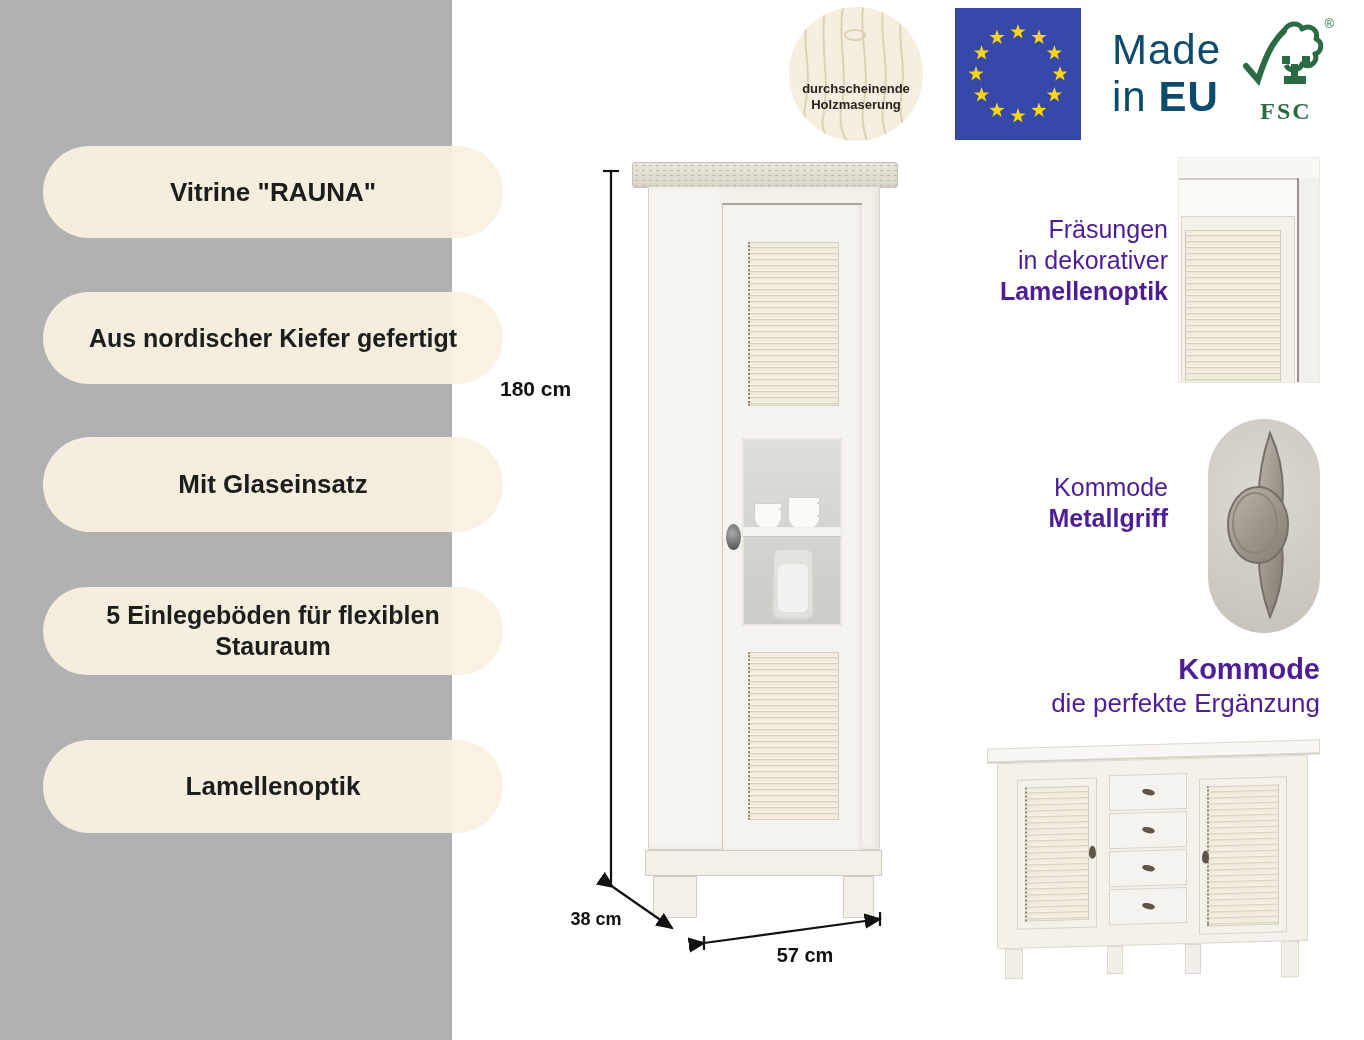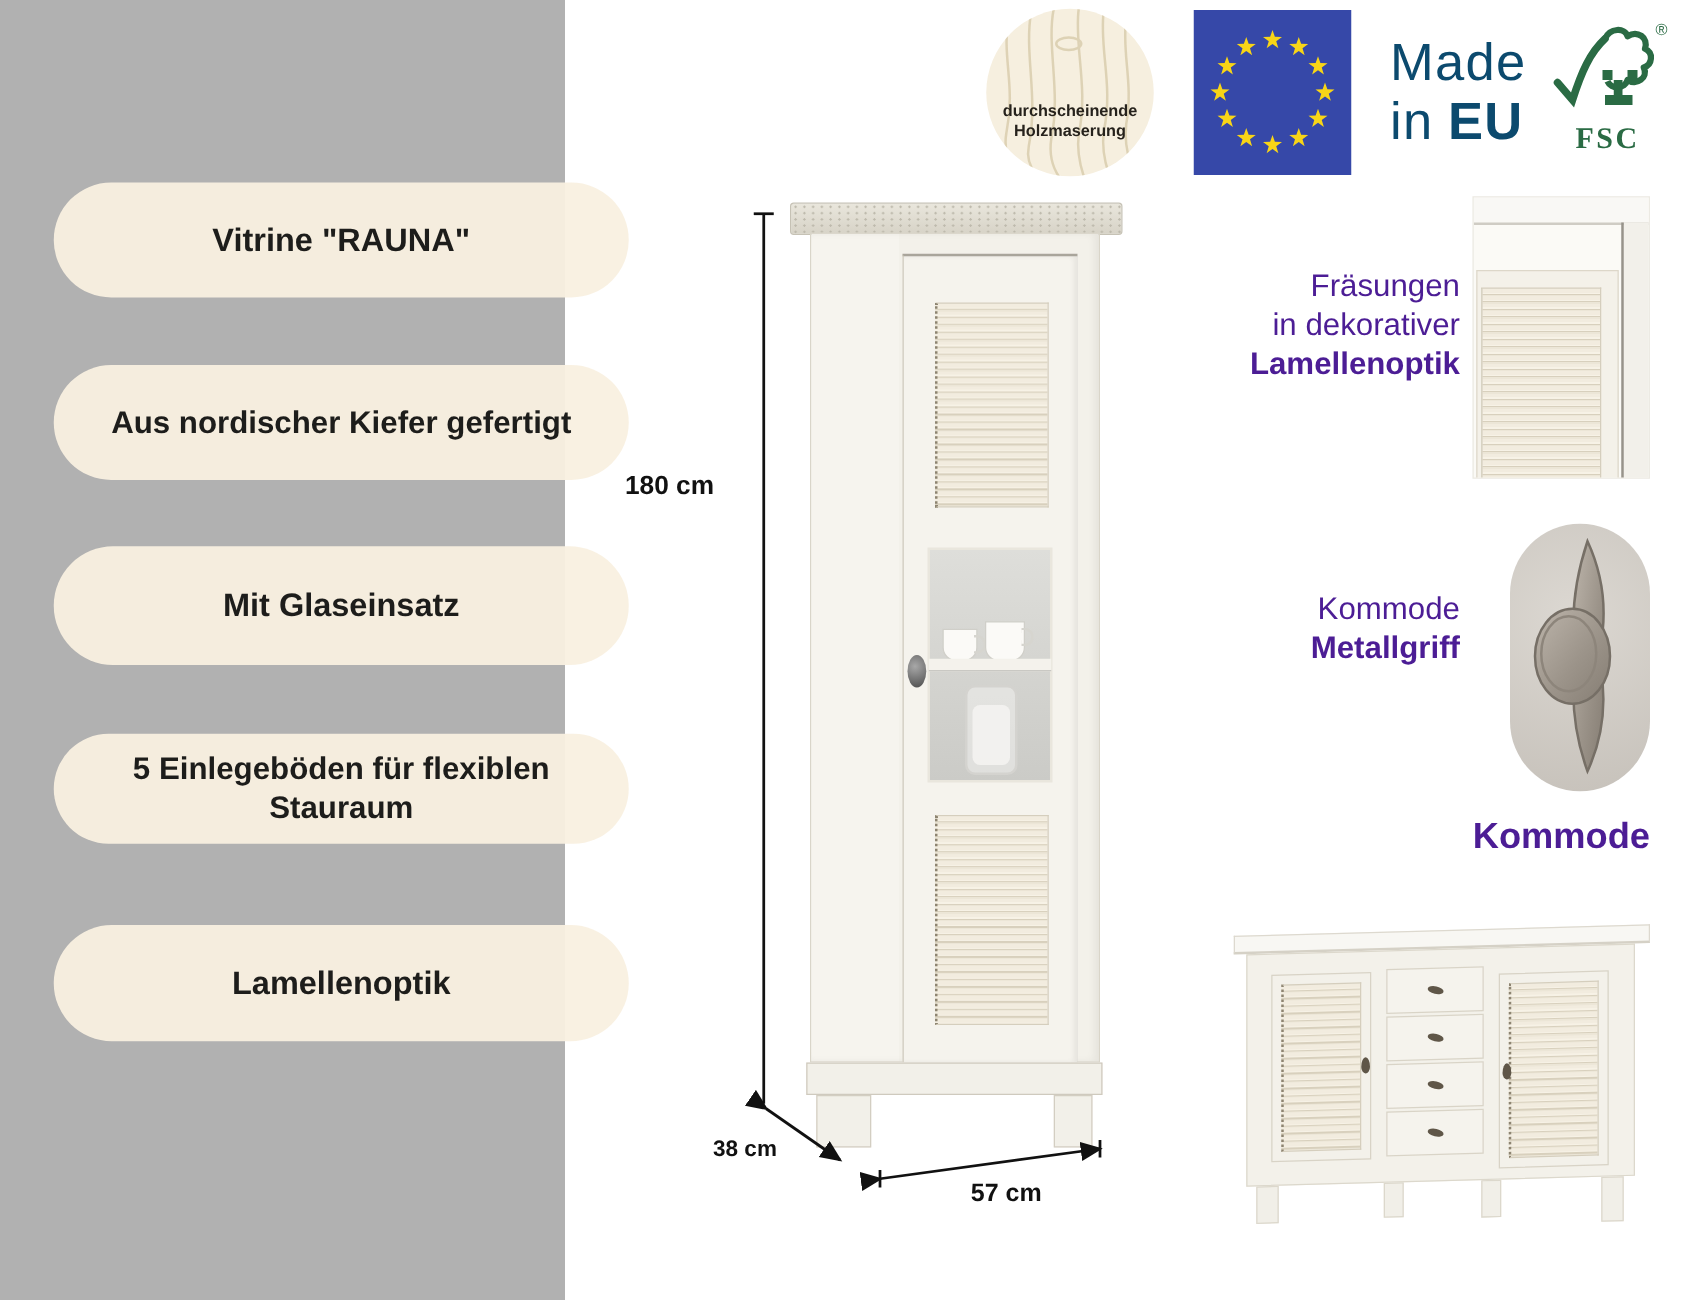--- a/index.html
+++ b/index.html
@@ -283,20 +283,21 @@
       <ellipse cx="47" cy="104" rx="22" ry="30" fill="none" stroke="#8d857b" stroke-width="2"></ellipse>
     </svg>
   </div>
   <div class="text-right-block block-dezenter">
     <div>Kommode</div>
     <div class="bold">Metallgriff</div>
   </div>
 
   <div class="text-right-block block-kommode">
     <div class="bold b1">Kommode</div>
+    <div>die perfekte Ergänzung</div>
   </div>
 
   <div class="sideboard">
     <div class="sb-top"></div>
     <div class="sb-body"></div>
     <div class="sb-door sb-door-left">
       <div class="inner louver"></div>
     </div>
     <div class="sb-drawers">
       <div class="sb-drawer">

